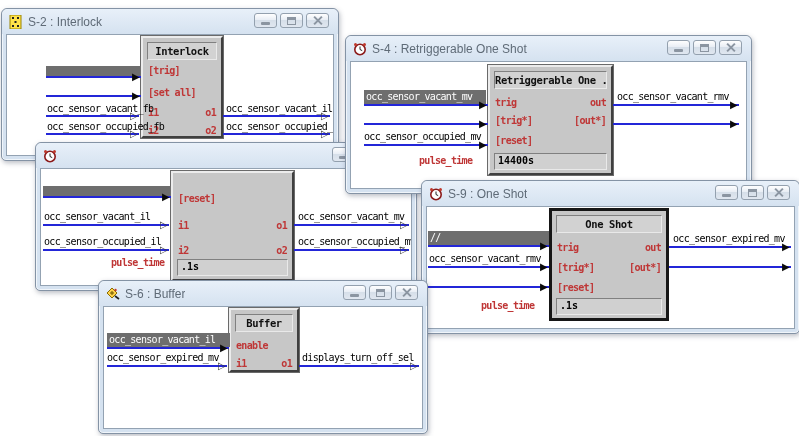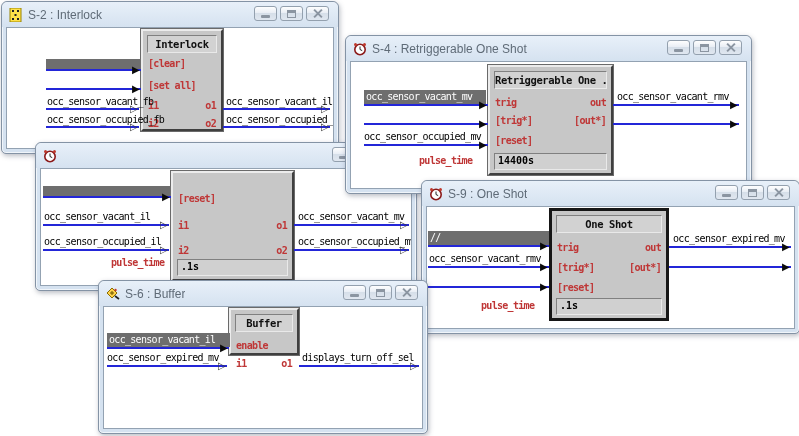--- a/index.html
+++ b/index.html
@@ -49,21 +49,21 @@
         background:#6e6e6e;height:14px;line-height:14px;padding:0 2px;white-space:nowrap;}
   .ar{position:absolute;font-family:"DejaVu Sans",sans-serif;line-height:10px;height:10px;}
   .ar-s{font-size:10px;color:#0a0a0a;}
   .ar-h{font-size:10px;color:#3a3a3a;}
 </style>
 </head>
 <body>
 
 <div id="screen">
 
-  <div class="win" style="left:1px;top:1px;width:336px;height:151px;z-index:1">
+  <div class="win" style="left:1px;top:8px;width:336px;height:151px;z-index:1">
     <div class="tbar">
       <svg class="ticon" viewBox="0 0 14 14">
         <rect x="1" y="0" width="11" height="14" fill="#ffe24a" stroke="#9a8400" stroke-width="1"></rect>
         <rect x="3" y="2" width="2" height="2" fill="#222"></rect>
           <rect x="8" y="2" width="2" height="2" fill="#222"></rect>
         <rect x="5.5" y="6" width="2" height="2" fill="#222"></rect>
           <rect x="3" y="10" width="2" height="2" fill="#222"></rect>
         <rect x="8" y="10" width="2" height="2" fill="#222"></rect>
       </svg>
       <span class="ttext">S-2 : Interlock</span>
@@ -75,21 +75,21 @@
             <span class="gmax"></span>
           </span>
         <span class="tb">
             <span class="gx"></span>
           </span>
       </span>
     </div>
     <div class="content">
       <div class="blk" style="left:134px;top:1px;width:82px;height:102px">
         <div class="blk-title">Interlock</div>
-        <div class="port" style="top:27px">[clear]</div>
+        <div class="port" style="top:27px">[trig]</div>
         <div class="port" style="top:49px">[set all]</div>
         <div class="port" style="top:69px">i1</div>
         <div class="port" style="top:87px">i2</div>
         <div class="port port-r" style="top:69px">o1</div>
         <div class="port port-r" style="top:87px">o2</div>
       </div>
       <div class="selbar" style="left:39px;top:31px;width:95px"></div>
       <div class="wire" style="left:39px;top:41px;width:95px"></div>
       <span class="ar ar-s" style="left:125px;top:37px">▶</span>
       <div class="wire" style="left:39px;top:60px;width:95px"></div>
@@ -268,21 +268,21 @@
           </span>
         <span class="tb">
             <span class="gmax"></span>
           </span>
         <span class="tb">
             <span class="gx"></span>
           </span>
       </span>
     </div>
     <div class="content">
-      <div class="blk" style="left:125px;top:1px;width:70px;height:47px">
+      <div class="blk" style="left:125px;top:1px;width:70px;height:64px">
         <div class="blk-title">Buffer</div>
         <div class="port" style="top:30px">enable</div>
         <div class="port" style="top:48px">i1</div>
         <div class="port port-r" style="top:48px">o1</div>
       </div>
       <div class="wlab-sel" style="left:3px;top:26px;width:119px">occ_sensor_vacant_il</div>
       <div class="wire" style="left:3px;top:40px;width:122px"></div>
       <span class="ar ar-s" style="left:116px;top:36px">▶</span>
       <div class="wlab" style="left:3px;top:45px">occ_sensor_expired_mv</div>
       <div class="wire" style="left:3px;top:58px;width:120px"></div>

